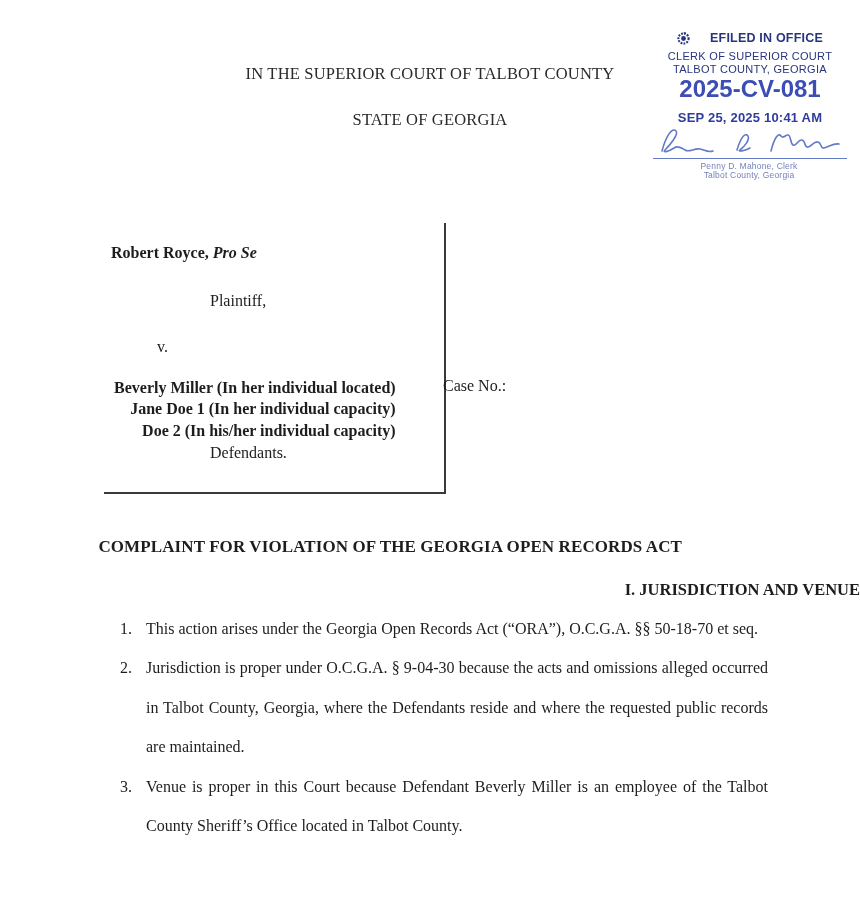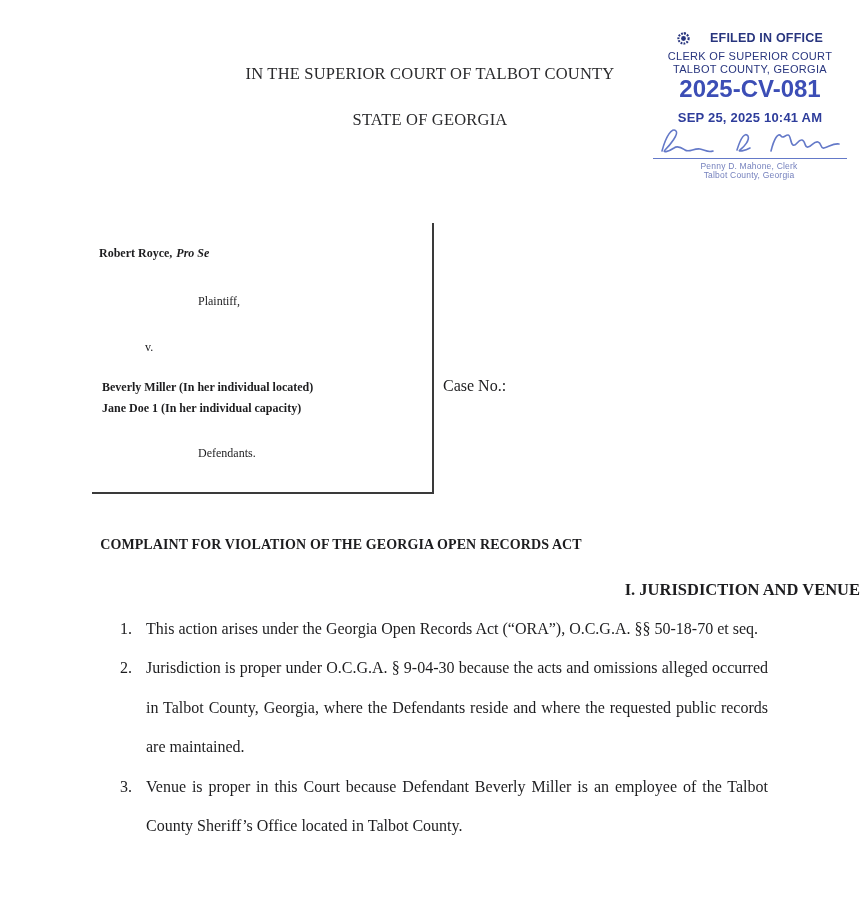--- a/index.html
+++ b/index.html
@@ -44,37 +44,38 @@
   .stamp-county{position:absolute;left:0;top:32px;width:194px;font-size:11px;letter-spacing:0.3px;}
   .stamp-case{position:absolute;left:0;top:44px;width:194px;font-size:24px;font-weight:bold;color:var(--case-blue);}
   .stamp-date{position:absolute;left:0;top:79px;width:194px;font-size:13px;font-weight:bold;color:var(--date-blue);letter-spacing:0.2px;}
   .stamp-signature{position:absolute;left:2px;top:93px;width:190px;height:34px;}
   .stamp-sigline{position:absolute;left:0;top:127px;width:194px;border-top:1px solid var(--signature-blue);}
   .stamp-fine{position:absolute;left:0;width:192px;text-align:center;font-size:8.5px;color:var(--fineprint-blue);letter-spacing:0.2px;}
   .stamp-fine1{top:130px;}
   .stamp-fine2{top:139px;}
   
   .caption{
-    position:absolute;left:92px;top:223px;width:340px;height:269px;
+    position:absolute;left:104px;top:223px;width:340px;height:269px;
     border-right:2px solid var(--rule);
     border-bottom:2px solid var(--rule);
-    font-size:12px;
+    font-size:16px;
+    text-align:right;
   }
   .cap-item{position:absolute;line-height:18px;white-space:nowrap;}
   .cap-plaintiff{left:7px;top:21px;font-weight:bold;}
   .cap-plaintiff .pro-se{font-style:italic;margin-left:4px;}
   .cap-plaintiff-role{left:106px;top:69px;}
   .cap-v{left:53px;top:115px;}
   .cap-defs{left:10px;top:154px;font-weight:bold;line-height:21.4px;}
   .cap-def-role{left:106px;top:221px;}
   .case-no{position:absolute;left:443px;top:377px;font-size:16px;}
   
   .doc-title{
     position:absolute;left:0;top:537px;width:682px;
-    text-align:center;font-size:14px;font-weight:bold;letter-spacing:0.1px;
+    text-align:right;font-size:17px;font-weight:bold;letter-spacing:0.1px;
   }
   .section-heading{
     position:absolute;left:0;top:580px;width:860px;
     text-align:right;font-size:16.5px;font-weight:bold;
   }
   .paragraphs{
     position:absolute;left:120px;top:609px;width:648px;
     font-size:16px;line-height:39.4px;
   }
   .para{position:relative;padding-left:26px;}
@@ -120,20 +121,21 @@
 
   <div class="caption">
     <div class="cap-item cap-plaintiff">
       <span>Robert Royce,</span><span class="pro-se">Pro Se</span>
     </div>
     <div class="cap-item cap-plaintiff-role">Plaintiff,</div>
     <div class="cap-item cap-v">v.</div>
     <div class="cap-item cap-defs">
       <div>Beverly Miller (In her individual located)</div>
       <div>Jane Doe 1 (In her individual capacity)</div>
+      <div>Doe 2 (In his/her individual capacity)</div>
     </div>
     <div class="cap-item cap-def-role">Defendants.</div>
   </div>
   <div class="case-no">Case No.:</div>
 
   <div class="doc-title">COMPLAINT FOR VIOLATION OF THE GEORGIA OPEN RECORDS ACT</div>
   <div class="section-heading">I. JURISDICTION AND VENUE</div>
 
   <div class="paragraphs">
     <div class="para">

